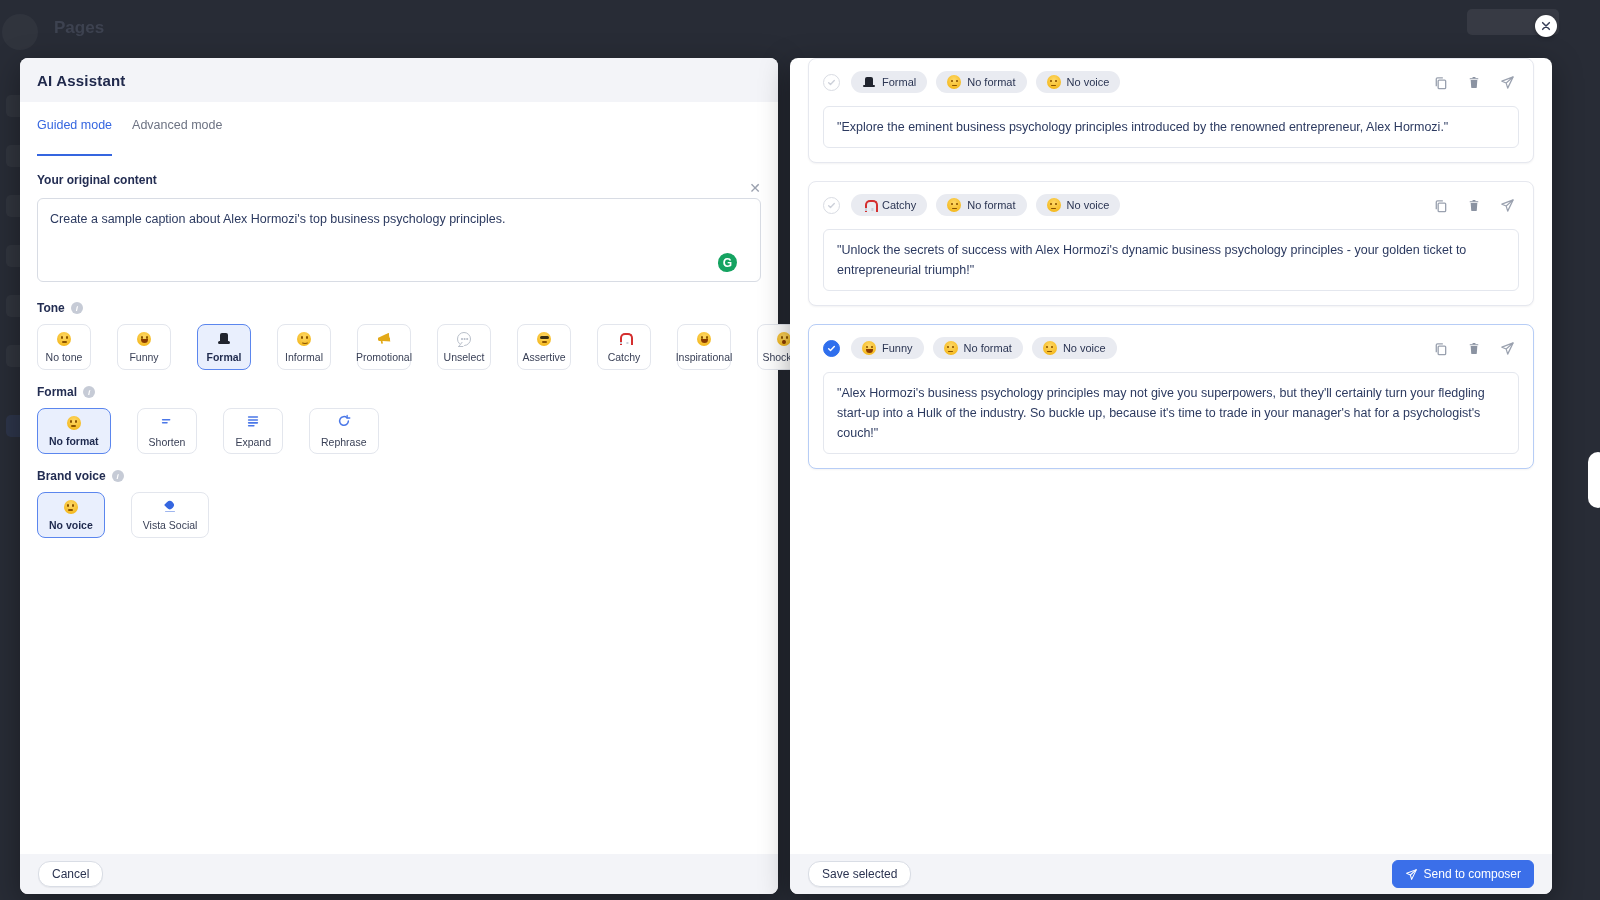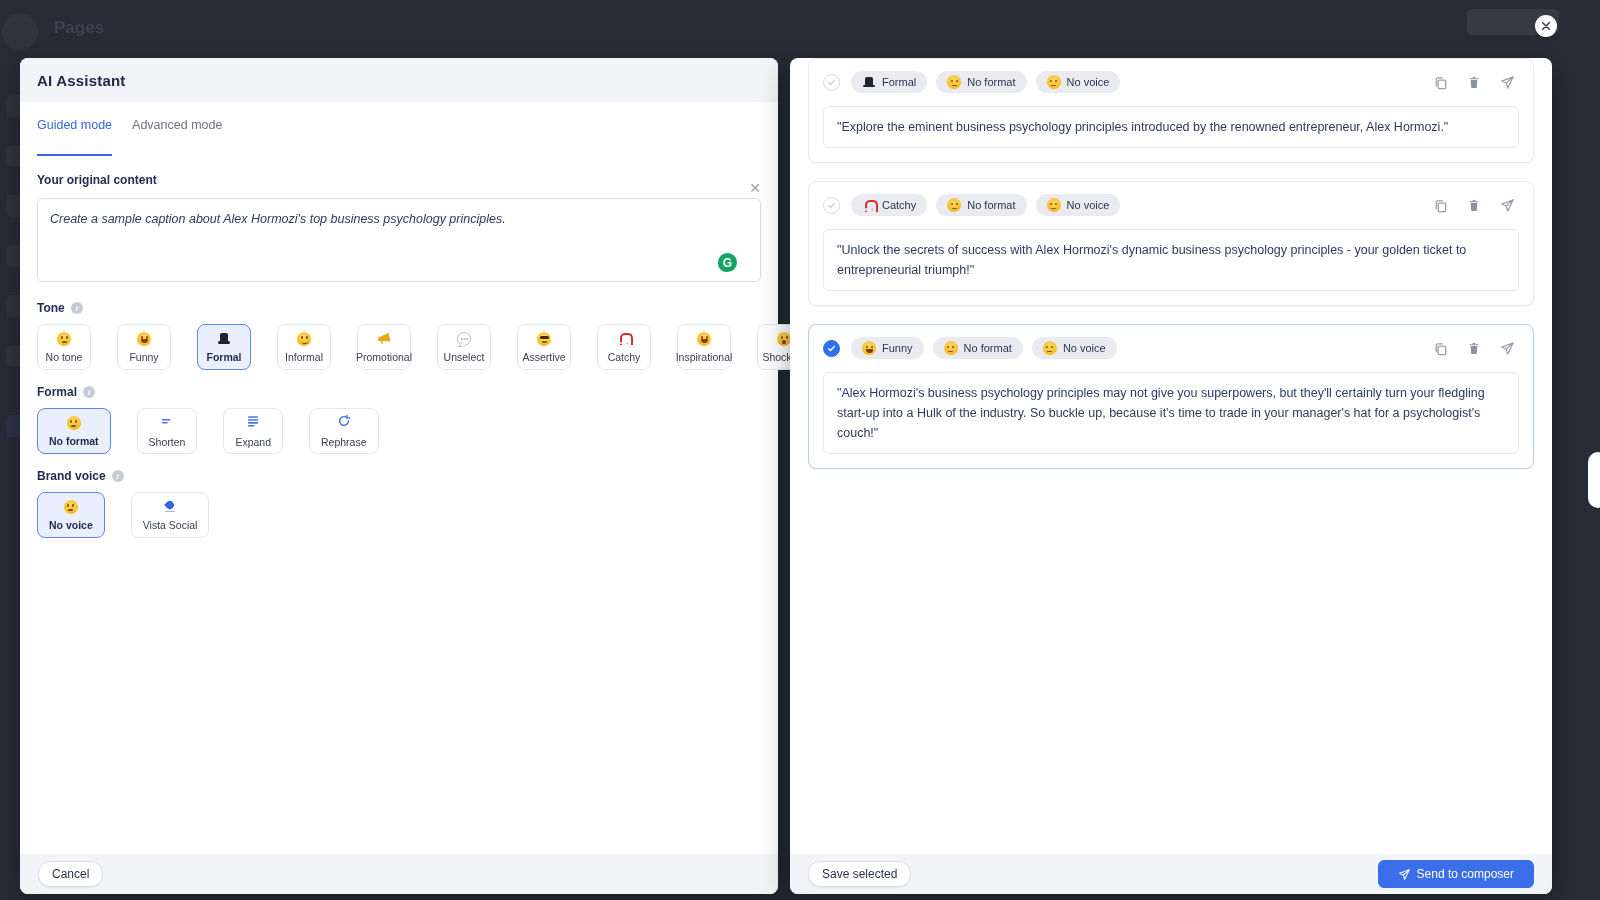--- a/index.html
+++ b/index.html
@@ -21,36 +21,36 @@
   .panel { position:absolute; top:22px; height:836px; background:#fff; border-radius:8px;
     box-shadow:0 8px 30px rgba(0,0,0,0.35);margin-top:36px; }
   .panel-left { left:20px; width:758px; }
   .panel-right { left:790px; width:762px; }
   .panel-footer { position:absolute; left:0; right:0; bottom:0; height:40px; background:#f3f4f8;
     border-radius:0 0 8px 8px; display:flex; align-items:center; padding:0 18px; }
 
   .btn-plain { background:#fff; border:1px solid #d9dde5; border-radius:12px; padding:5px 13px;
     font-size:12px; color:#2b3350; font-family:inherit; cursor:pointer; box-shadow:0 1px 1px rgba(16,24,40,.05); }
   .btn-primary { background:#3b6fe9; border:1px solid #3b6fe9; color:#fff; border-radius:6px;
-    padding:6px 19px; font-size:12px; font-family:inherit; cursor:pointer; display:inline-flex;
+    padding:6px 12px; font-size:12px; font-family:inherit; cursor:pointer; display:inline-flex;
     align-items:center; gap:6px; }
 
   
   .lp-header { height:44px; background:#f3f4f8; border-radius:8px 8px 0 0; display:flex;
     align-items:center; padding:0 17px; }
   .lp-title { font-size:15px; font-weight:600; color:#20294c; letter-spacing:.2px; }
   .lp-body { padding:14px 17px 0; }
   .tabs { display:flex; gap:20px; margin-top:2px; }
   .tab { font-size:12.5px; color:#6d7383; padding-bottom:22px; cursor:pointer; }
   .tab.active { color:#3566e0; border-bottom:2px solid #3566e0; }
 
   .field-label { margin-top:17px; font-size:12px; font-weight:600; color:#232d52; }
   .orig-wrap { position:relative; margin-top:11px; }
   .orig-box { width:100%; height:84px; border:1px solid #d8dce4; border-radius:6px; resize:none;
-    padding:11px 12px; font-size:12.5px; color:#2c3a60; font-family:inherit; line-height:1.5; outline:none;font-style:italic; }
+    padding:11px 12px; font-size:12.5px; color:#2c3a60; font-family:inherit; line-height:1.5; outline:none; }
   .orig-clear { position:absolute; right:0; top:-17px; font-size:14px; color:#9aa0ae; cursor:pointer; line-height:1; }
   .grammarly { position:absolute; right:24px; bottom:14px; width:19px; height:19px; border-radius:6px 6px 6px 6px;
     background:#15a361; color:#fff; font-size:12px; font-weight:700; display:flex; align-items:center;
     justify-content:center; cursor:pointer; border-radius:50% 50% 50% 45%; }
 
   .sec-label { display:flex; align-items:center; gap:6px; margin:15px 0 9px; font-size:12px;
     font-weight:600; color:#232d52; }
   .info-i { width:12px; height:12px; border-radius:50%; background:#c6cbd6; color:#fff; font-size:8px;
     font-style:italic; font-weight:700; display:inline-flex; align-items:center; justify-content:center; }
 

